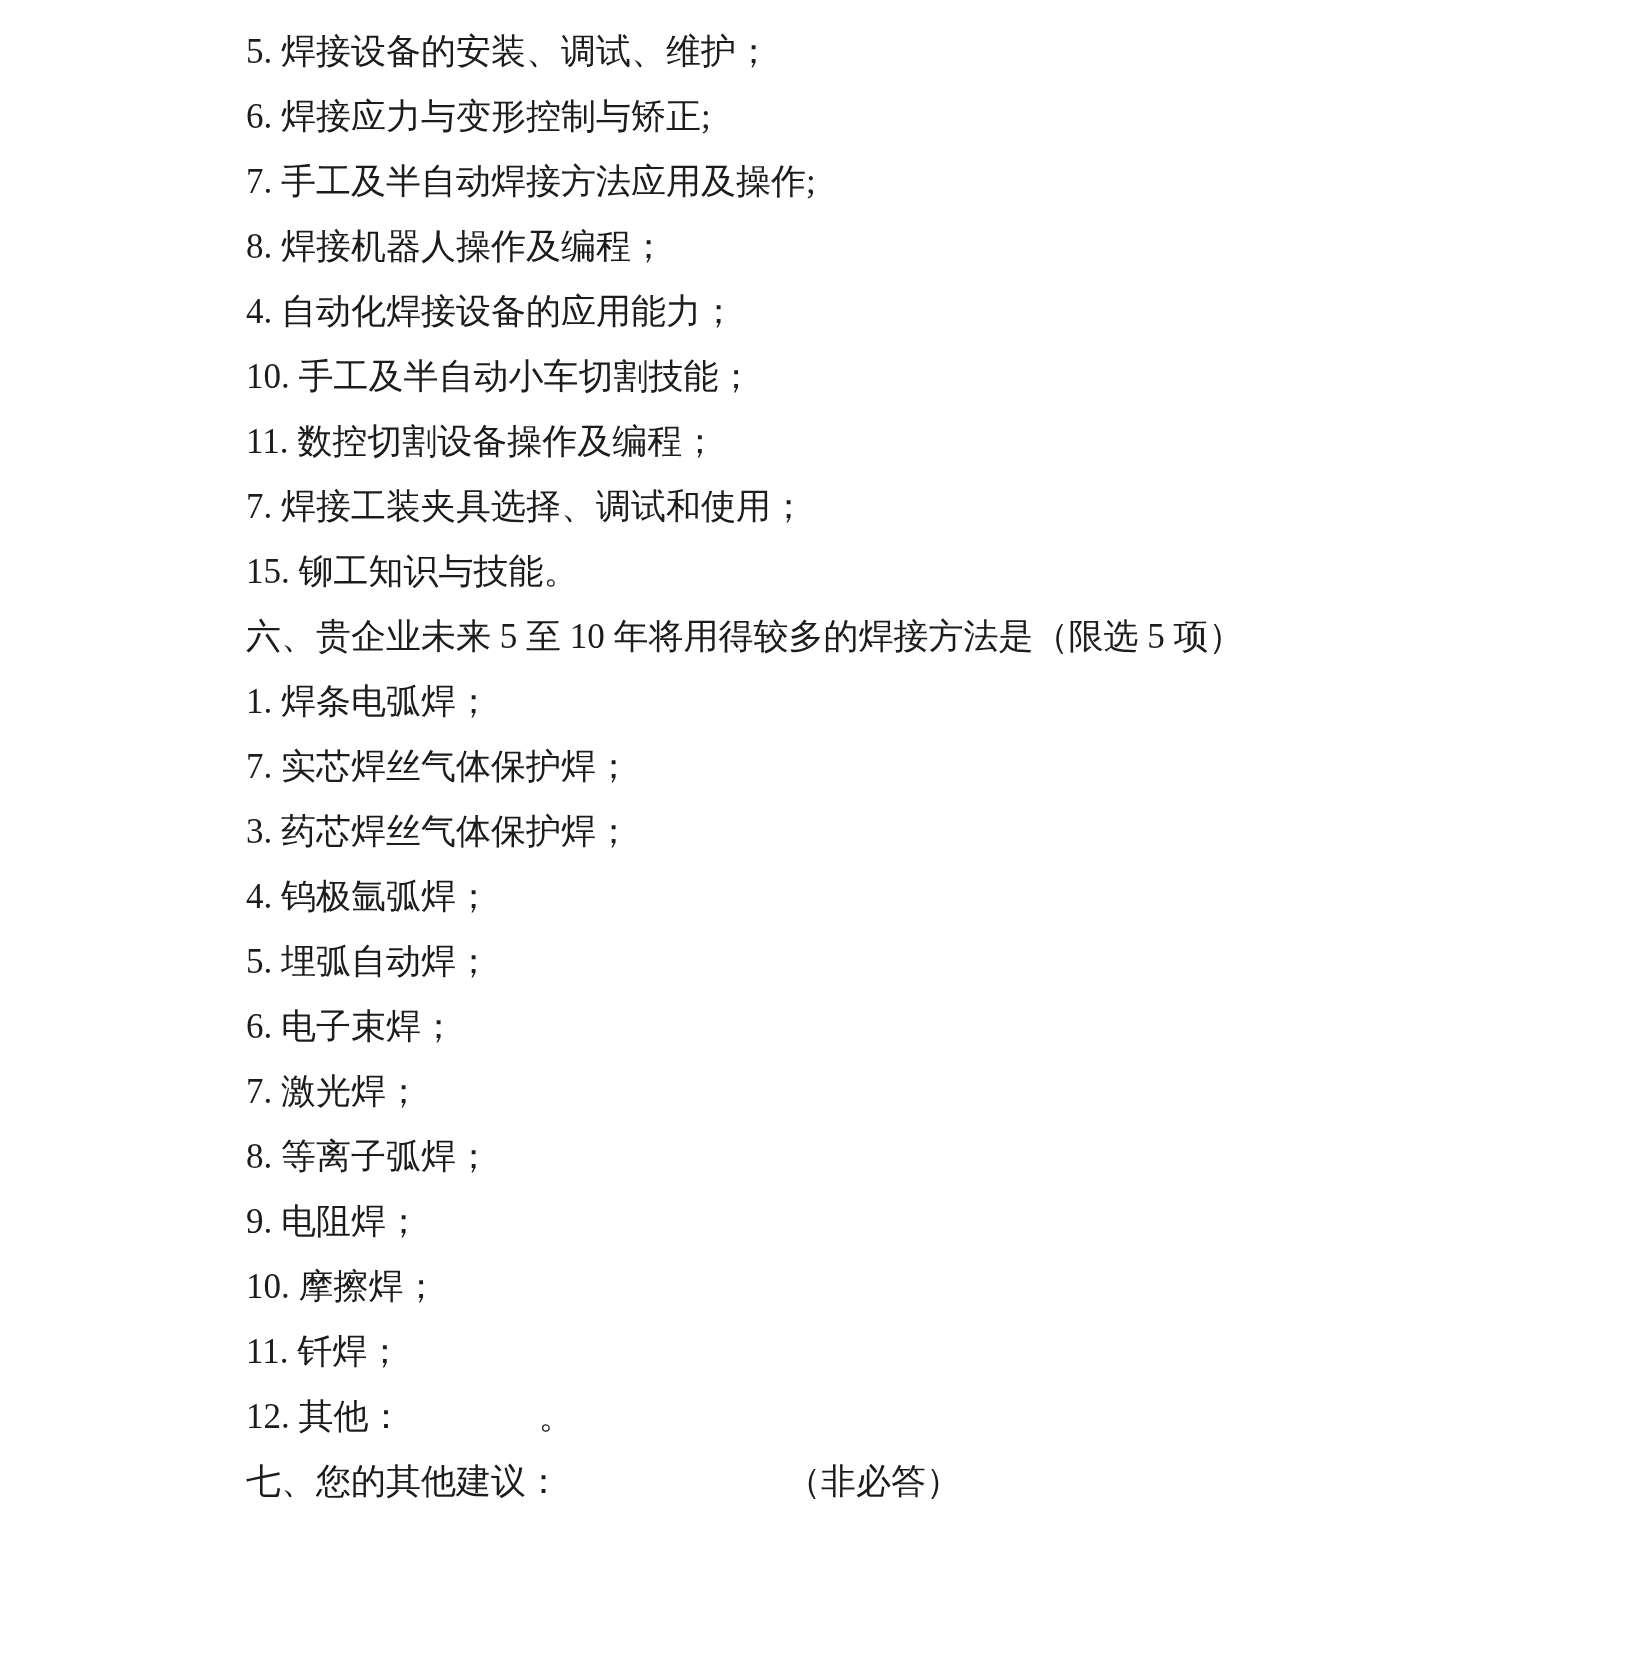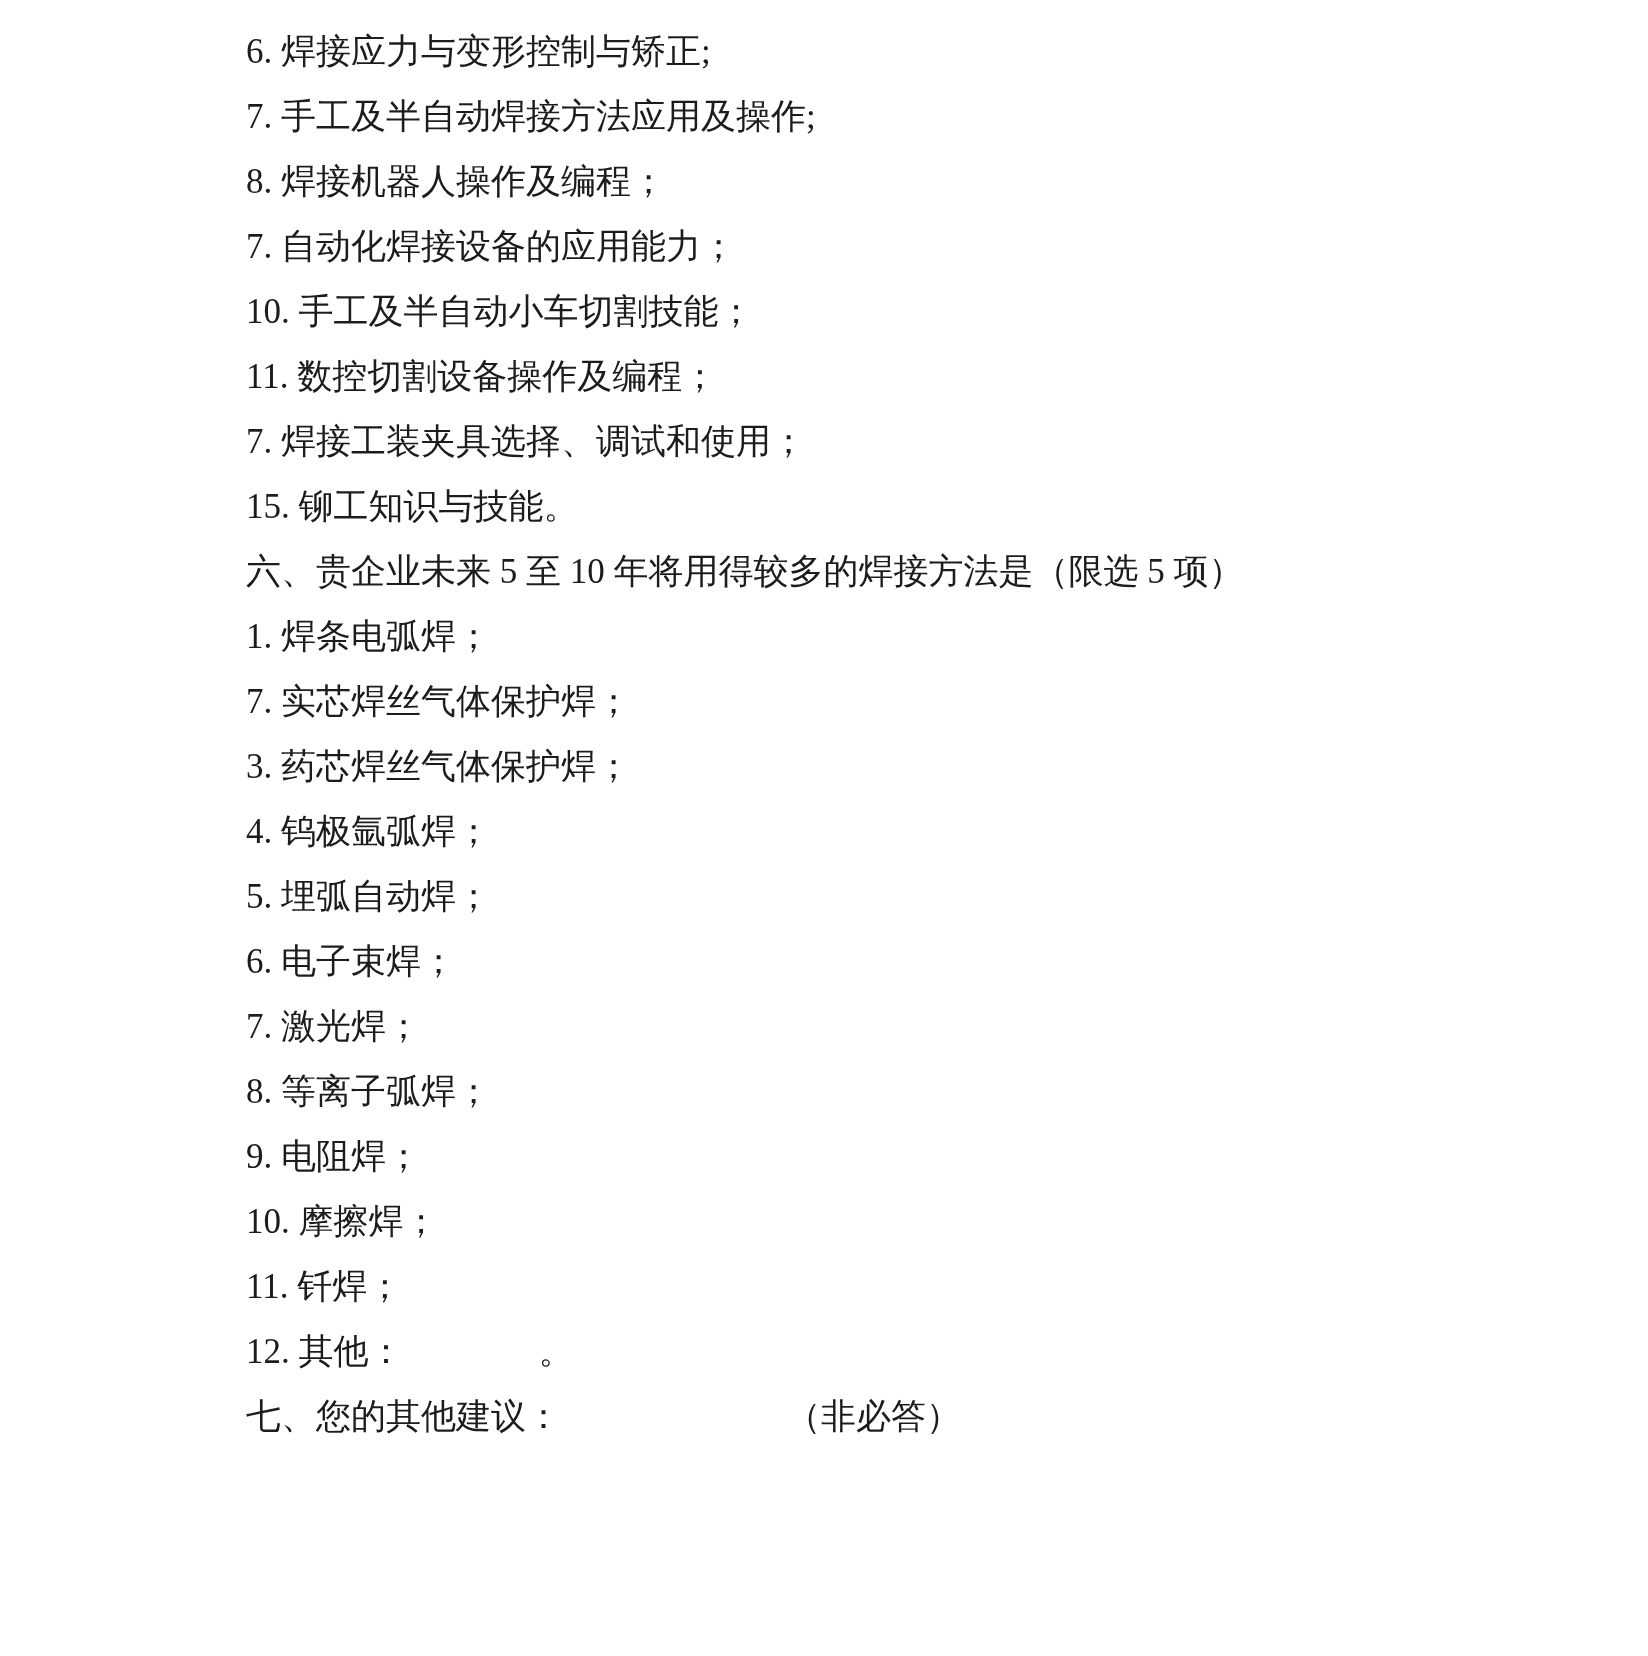--- a/index.html
+++ b/index.html
@@ -30,24 +30,25 @@
     vertical-align: baseline;
   }
   .blank-other { width: 135px; }
   .blank-suggestion { width: 225px; }
 </style>
 </head>
 <body>
 
 <div class="page">
 
+  <p class="line">5. 焊接设备的安装、调试、维护；</p>
   <p class="line">6. 焊接应力与变形控制与矫正;</p>
   <p class="line">7. 手工及半自动焊接方法应用及操作;</p>
   <p class="line">8. 焊接机器人操作及编程；</p>
-  <p class="line">7. 自动化焊接设备的应用能力；</p>
+  <p class="line">4. 自动化焊接设备的应用能力；</p>
   <p class="line">10. 手工及半自动小车切割技能；</p>
   <p class="line">11. 数控切割设备操作及编程；</p>
   <p class="line">7. 焊接工装夹具选择、调试和使用；</p>
   <p class="line">15. 铆工知识与技能。</p>
 
   <p class="line">六、贵企业未来 5 至 10 年将用得较多的焊接方法是（限选 5 项）</p>
 
   <p class="line">1. 焊条电弧焊；</p>
   <p class="line">7. 实芯焊丝气体保护焊；</p>
   <p class="line">3. 药芯焊丝气体保护焊；</p>

